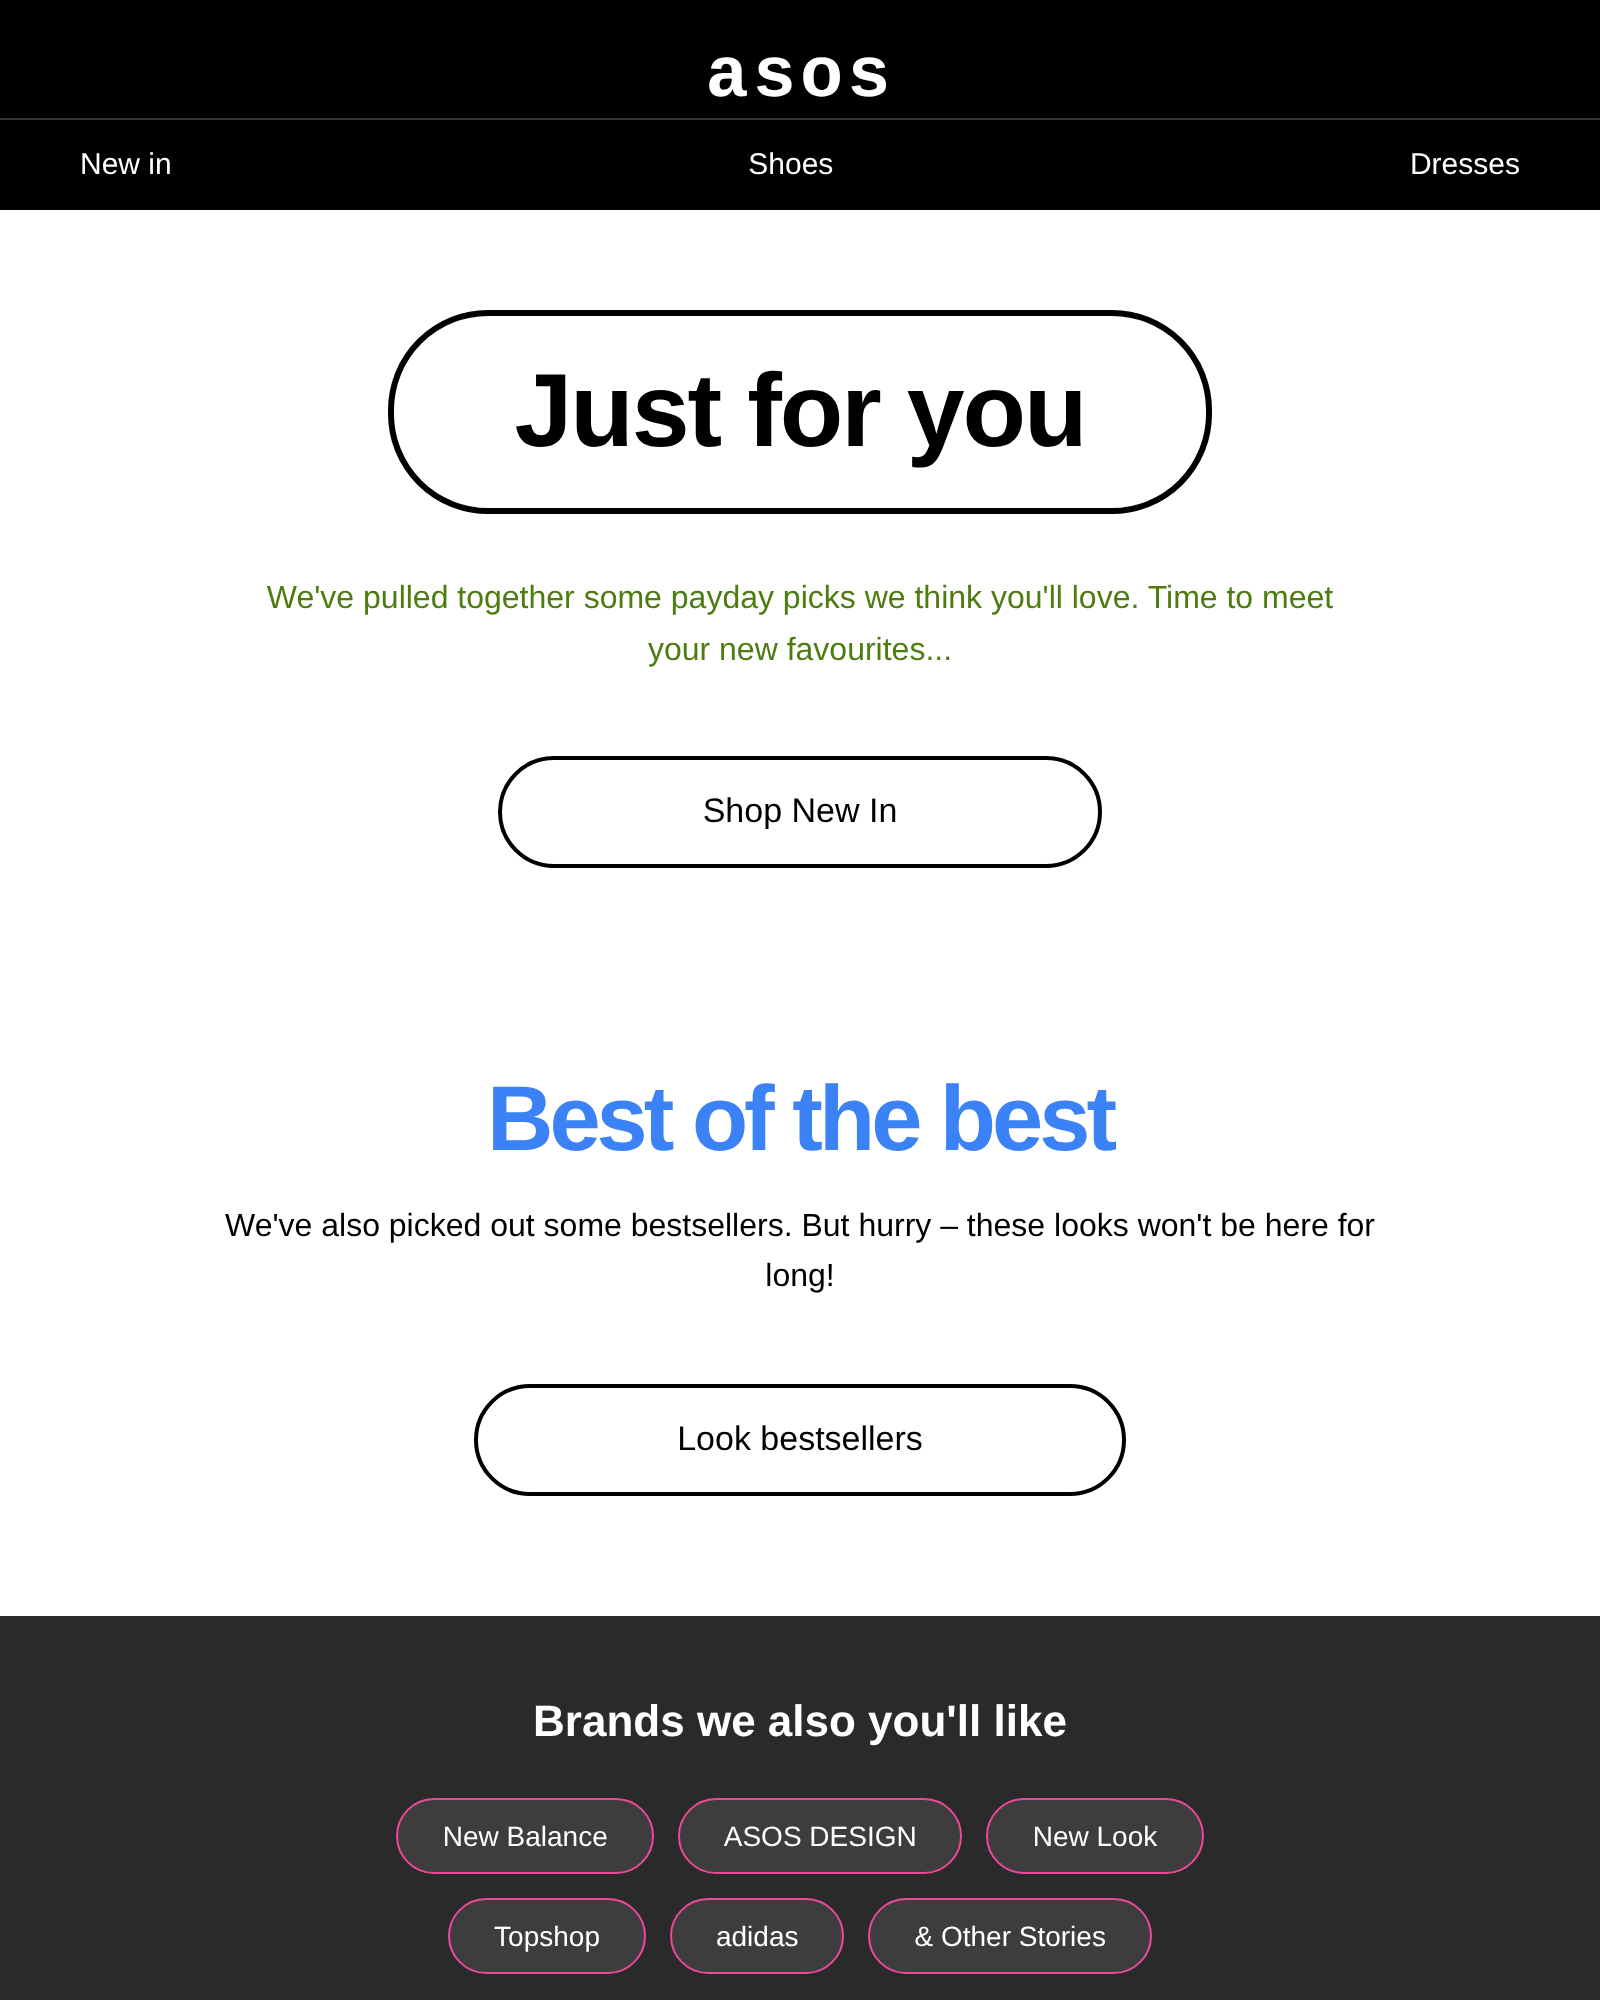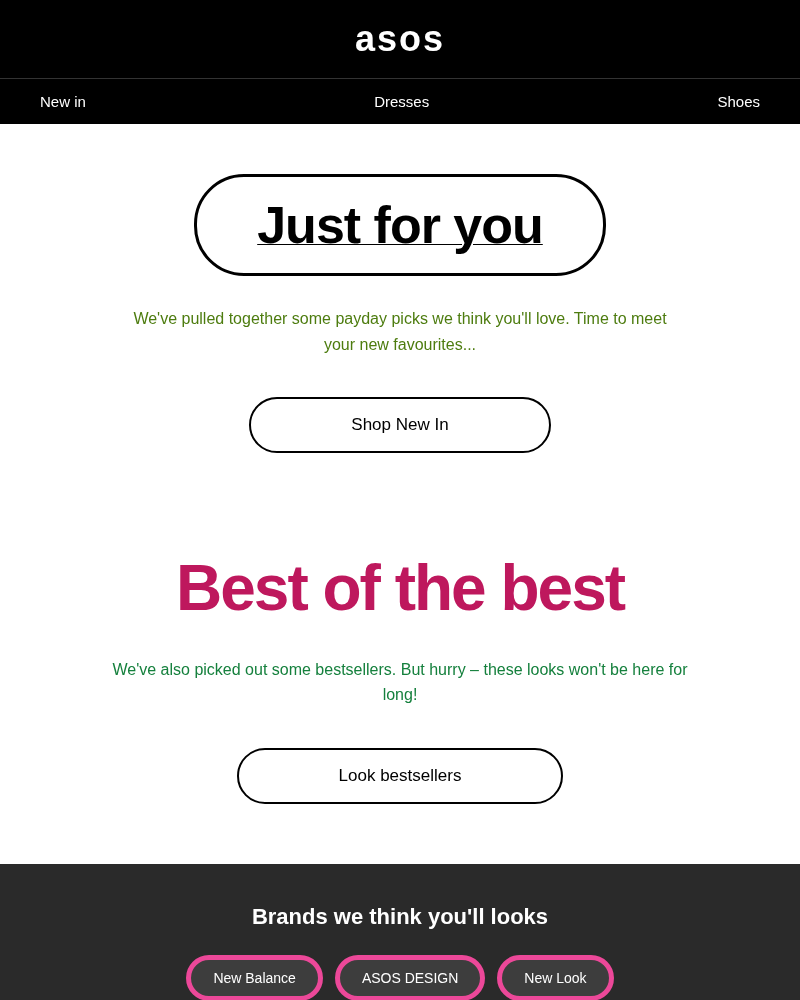--- a/index.html
+++ b/index.html
@@ -27,23 +27,22 @@
       background: #000000;
       padding: 18px 0 0 0;
       text-align: center;
     }
 
     .logo {
       color: #ffffff;
       font-size: 36px;
       font-weight: bold;
       letter-spacing: 2px;
-      font-family: Liberation Sans, sans-serif;
+      font-family: Liberation Mono, monospace;
       display: inline-block;
-      margin-bottom: 18px;
     }
 
     .nav {
       display: flex;
       justify-content: space-between;
       background: #000000;
       border-top: 1px solid #333;
     }
 
     .nav-item {
@@ -61,21 +60,20 @@
       padding: 50px 80px 30px;
       text-align: center;
     }
 
     .hero-badge {
       display: inline-block;
       border: 3px solid #000000;
       border-radius: 50px;
       padding: 18px 60px;
       margin-bottom: 30px;
-      text-decoration: underline;
     }
 
     .hero-badge-text {
       font-size: 52px;
       font-weight: 900;
       color: #000000;
       letter-spacing: -1px;
     }
 
     .hero-description {
@@ -103,31 +101,31 @@
     }
 
     
     .best-section {
       background: #ffffff;
       padding: 40px 80px 30px;
       text-align: center;
     }
 
     .best-title {
-      font-size: 64px;
+      font-size: 46px;
       font-weight: 900;
-      color: #be185d;
+      color: #3b82f6;
       letter-spacing: -2px;
-      margin-bottom: 33px;
+      margin-bottom: 16px;
       line-height: 1.1;
     }
 
     .best-description {
       font-size: 16px;
-      color: #15803d;
+      color: #000000;
       line-height: 1.6;
       margin-bottom: 40px;
       max-width: 580px;
       margin-left: auto;
       margin-right: auto;
       margin-bottom: 40px;
     }
 
     
     .brands-section {
@@ -152,34 +150,34 @@
     }
 
     .brand-pill {
       background: #3d3d3d;
       color: #ffffff;
       border-radius: 30px;
       padding: 10px 22px;
       font-size: 14px;
       font-weight: 500;
       cursor: pointer;
-      border: 5px solid #ec4899;
+      border: 1px solid #ec4899;
     }
   </style>
 </head>
 <body>
 
 <div class="email-container">
 
   <div class="header">
     <div class="logo">asos</div>
     <div class="nav">
       <span class="nav-item">New in</span>
+      <span class="nav-item">Shoes</span>
       <span class="nav-item">Dresses</span>
-      <span class="nav-item">Shoes</span>
     </div>
   </div>
 
   <div class="hero-section">
     <div class="hero-badge">
       <span class="hero-badge-text">Just for you</span>
     </div>
     <p class="hero-description">We've pulled together some payday picks we think you'll love. Time to meet your new favourites...</p>
     <div style="margin-top:30px; margin-bottom:10px;">
       <button class="cta-button">Shop New In</button>
@@ -188,21 +186,21 @@
 
   <div class="best-section">
     <h2 class="best-title">Best of the best</h2>
     <p class="best-description">We've also picked out some bestsellers. But hurry – these looks won't be here for long!</p>
     <div style="margin-top:10px; margin-bottom:10px;">
       <button class="cta-button">Look bestsellers</button>
     </div>
   </div>
 
   <div class="brands-section">
-    <h3 class="brands-title">Brands we think you'll looks</h3>
+    <h3 class="brands-title">Brands we also you'll like</h3>
     <div class="brands-row">
       <span class="brand-pill">New Balance</span>
       <span class="brand-pill">ASOS DESIGN</span>
       <span class="brand-pill">New Look</span>
     </div>
     <div class="brands-row">
       <span class="brand-pill">Topshop</span>
       <span class="brand-pill">adidas</span>
       <span class="brand-pill">&amp; Other Stories</span>
     </div>

